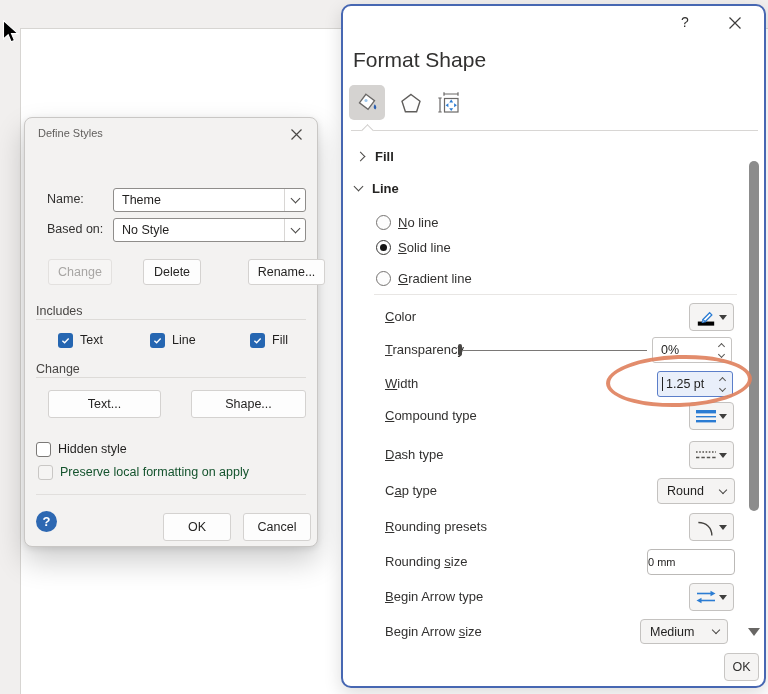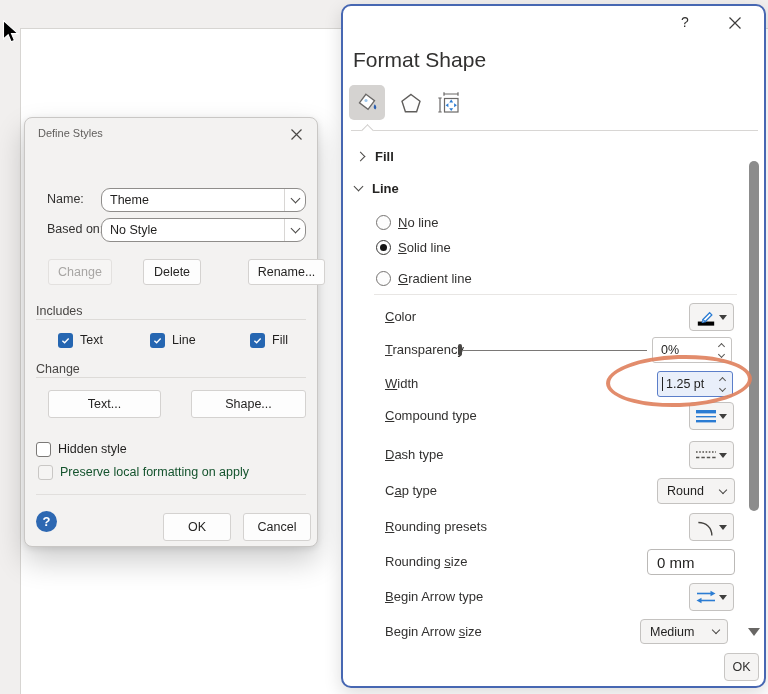--- a/index.html
+++ b/index.html
@@ -17,21 +17,21 @@
   
   .ds { position:absolute; left:24px; top:117px; width:294px; height:430px;
     background:#f3f2f1; border:1px solid #c9c7c5; border-radius:8px;
     box-shadow:0 14px 30px rgba(0,0,0,.20), 0 2px 6px rgba(0,0,0,.10); z-index:10; }
   .ds-title { position:absolute; left:13px; top:9px; font-size:11px; color:#605e5c; }
   .ds-close { position:absolute; right:13px; top:10px; width:14px; height:14px; cursor:default; }
   .ds-group { position:absolute; left:11px; right:11px; height:16px;
     border-bottom:1px solid #dddbd8; font-size:12.5px; color:#484644; }
   .ds-label { font-size:12.5px; color:#323130; }
   .combo { position:absolute; height:24px; background:#fff; border:1px solid #8f8d8b;
-    border-radius:9px; display:flex; align-items:center; }
+    border-radius:3px; display:flex; align-items:center;margin-left:12px; }
   .combo .val { flex:1; padding-left:8px; font-size:12.5px; color:#201f1e; }
   .combo .dd { width:21px; align-self:stretch; border-left:1px solid #d8d6d4;
     display:flex; align-items:center; justify-content:center; }
   .btn { position:absolute; height:26px; background:#fdfdfd; border:1px solid #d4d2d0;
     border-radius:3px; font-size:12.5px; color:#252423; display:flex;
     align-items:center; justify-content:center; }
   .btn.disabled { background:#f6f5f4; border-color:#e3e1df; color:#a8a6a4; }
   .cbrow { position:absolute; display:flex; align-items:center; gap:7px; height:16px; }
   .cb { width:15px; height:15px; border-radius:3px; flex:0 0 auto; }
   .cb.on { background:#2566b1; display:flex; align-items:center; justify-content:center; }
@@ -83,22 +83,22 @@
   .schev { width:5px; height:5px; border-right:1.3px solid #5a5856; border-bottom:1.3px solid #5a5856; }
   .schev.up { transform:rotate(-135deg); }
   .schev.down { transform:rotate(45deg); }
   .spin.focused { background:#e9effa; border:1.5px solid #5b7ec9; }
   .caret { width:1px; height:14px; background:#222; margin-left:4px; flex:0 0 auto; }
   .spin.focused .val { padding-left:3px; }
   .select { position:absolute; height:26px; background:#f5f4f3; border:1px solid #c4c2c0;
     border-radius:4px; display:flex; align-items:center; justify-content:space-between;
     padding:0 8px 0 9px; font-size:12.5px; color:#201f1e; }
   .field { position:absolute; height:26px; background:#fff; border:1px solid #bbb9b7;
-    border-radius:4px; display:flex; align-items:center; padding-left:9px;
-    font-size:15px; color:#201f1e; }
+    border-radius:4px; display:flex; align-items:center; 
+    font-size:11px; color:#201f1e; }
   .slider-track { position:absolute; height:0; border-top:1px solid #7a7876; }
   .slider-thumb { position:absolute; width:4px; height:12px; background:#484644; border-radius:2px; }
   .sb-thumb { position:absolute; left:406px; top:155px; width:10px; height:350px;
     background:#8c8c8c; border-radius:5px; }
   .sb-arrow { position:absolute; left:405px; width:0; height:0;
     border-left:6px solid transparent; border-right:6px solid transparent; }
   .sb-arrow.up { top:140px; border-bottom:8px solid #68666
 
 4; border-bottom-color:#686664; }
   .sb-arrow.down { top:622px; border-top:8px solid #686664; }

